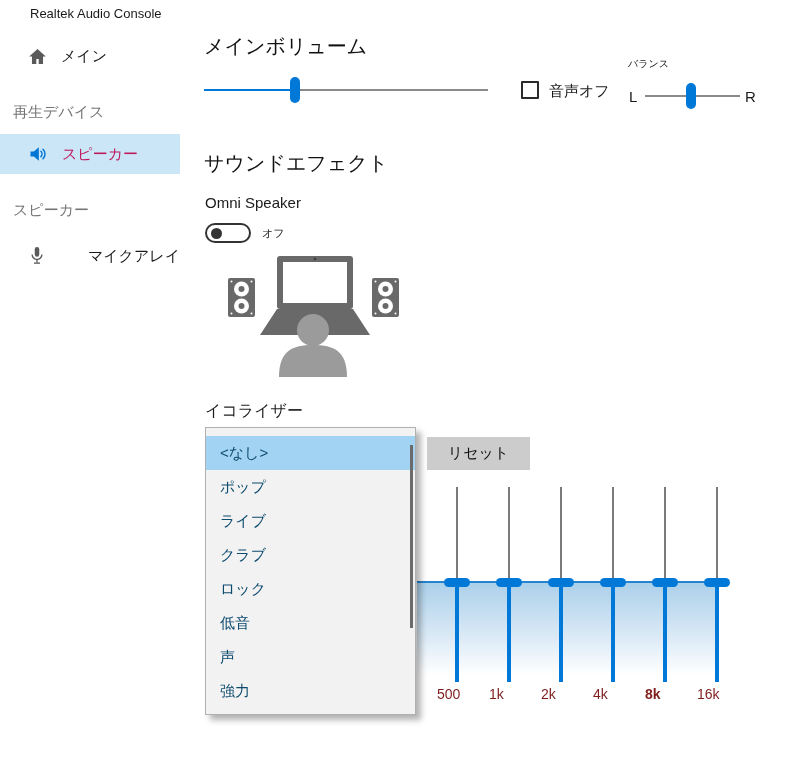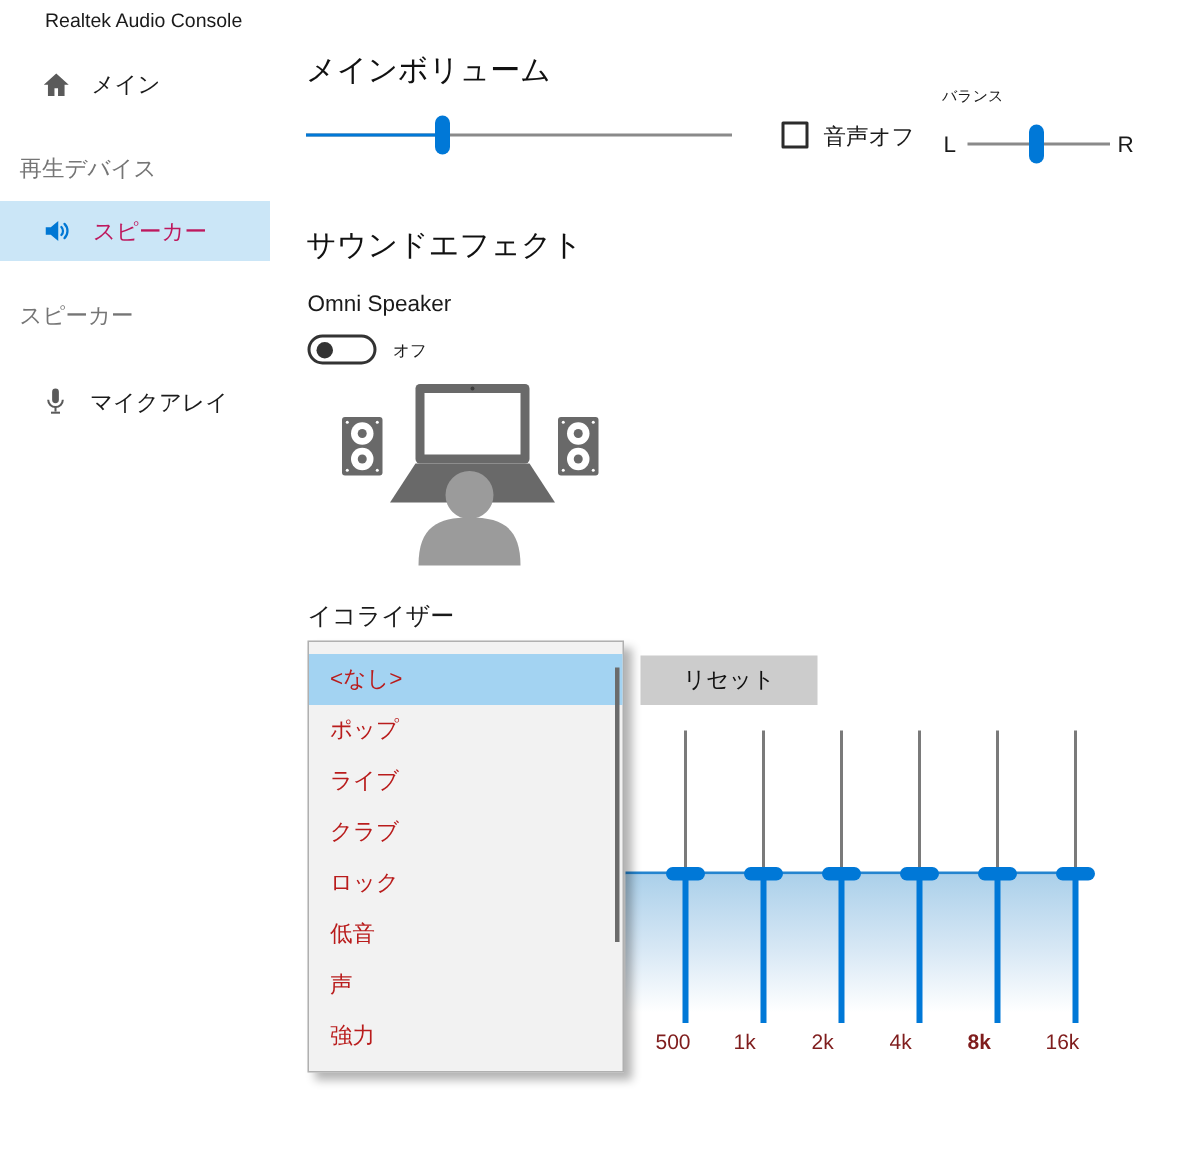--- a/index.html
+++ b/index.html
@@ -7,21 +7,21 @@
               font-family:"Liberation Sans","DejaVu Sans",sans-serif; color:#1a1a1a; }
   .abs { position:absolute; }
 
   
   .app-title { left:30px; top:6px; font-size:13px; color:#1a1a1a; }
   .nav-item { left:0; width:180px; height:44px; display:flex; align-items:center;
               padding-left:28px; gap:14px; font-size:15px; cursor:default; }
   .nav-item svg { flex:0 0 auto; }
   .nav-main { top:34px; }
   .nav-speaker { top:134px; height:40px; background:#cbe6f7; color:#be185d; }
-  .nav-mic { top:246px; }
+  .nav-mic { top:234px;justify-content:space-between; }
   .section-label { left:13px; font-size:15px; color:#757575; }
   .sec-playback { top:103px; }
   .sec-recording { top:201px; }
 
   
   .h-main { left:204px; top:33px; font-size:20px; font-weight:400; color:#111; }
   .h-fx   { left:204px; top:150px; font-size:20px; font-weight:400; color:#111; }
   .lbl-omni { left:205px; top:194px; font-size:15px; }
   .lbl-eq   { left:205px; top:401px; font-size:16px; }
   .lbl-off  { left:262px; top:226px; font-size:11px; }
@@ -56,29 +56,29 @@
   .eq-grad-line { position:absolute; left:0; top:96px; width:300px; height:2px; background:#2484cf; }
   .eq-grad { position:absolute; left:0; top:98px; width:300px; height:92px;
              background:linear-gradient(to bottom, #abd0ea 0%, #d8e8f5 55%, rgba(255,255,255,0) 100%); }
   .eq-band { position:absolute; top:0; width:40px; height:220px; }
   .eq-track-top    { position:absolute; left:18.75px; width:2.5px; background:#7a7a7a; }
   .eq-track-bottom { position:absolute; left:18px; width:4px; background:#0078d7; }
   .eq-thumb { position:absolute; left:7px; width:26px; height:9px; border-radius:4.5px; background:#0078d7; }
   .eq-label { position:absolute; top:201px; left:0; width:40px; text-align:left; font-size:14px; color:#7f1d1d; }
 
   
-  .reset-btn { left:427px; top:437px; width:118px; height:33px; background:#cccccc;
+  .reset-btn { left:427px; top:437px; width:103px; height:33px; background:#cccccc;
                border:none; font-size:15px; font-family:inherit; color:#111;
                display:flex; align-items:center; justify-content:center; }
 
   
   .dropdown { left:205px; top:427px; width:211px; background:#f2f2f2;
               border:1px solid #b0b0b0; box-shadow:5px 5px 6px rgba(0,0,0,0.3);
               padding:8px 0 6px 0; z-index:10; }
-  .dd-item { height:34px; line-height:34px; padding-left:14px; font-size:15px; color:#b91c1c; }
+  .dd-item { height:34px; line-height:34px; padding-left:14px; font-size:15px; color:#0c4a6e; }
   .dd-item.selected { background:#a3d3f2; }
   .dd-scrollbar { position:absolute; right:2px; top:17px; width:3px; height:183px; background:#6b6b6b; }
 </style>
 </head>
 <body>
 
 <div class="abs app-title">Realtek Audio Console</div>
 
 <div class="abs nav-item nav-main">
   <svg width="19" height="19" viewBox="0 0 24 24">

